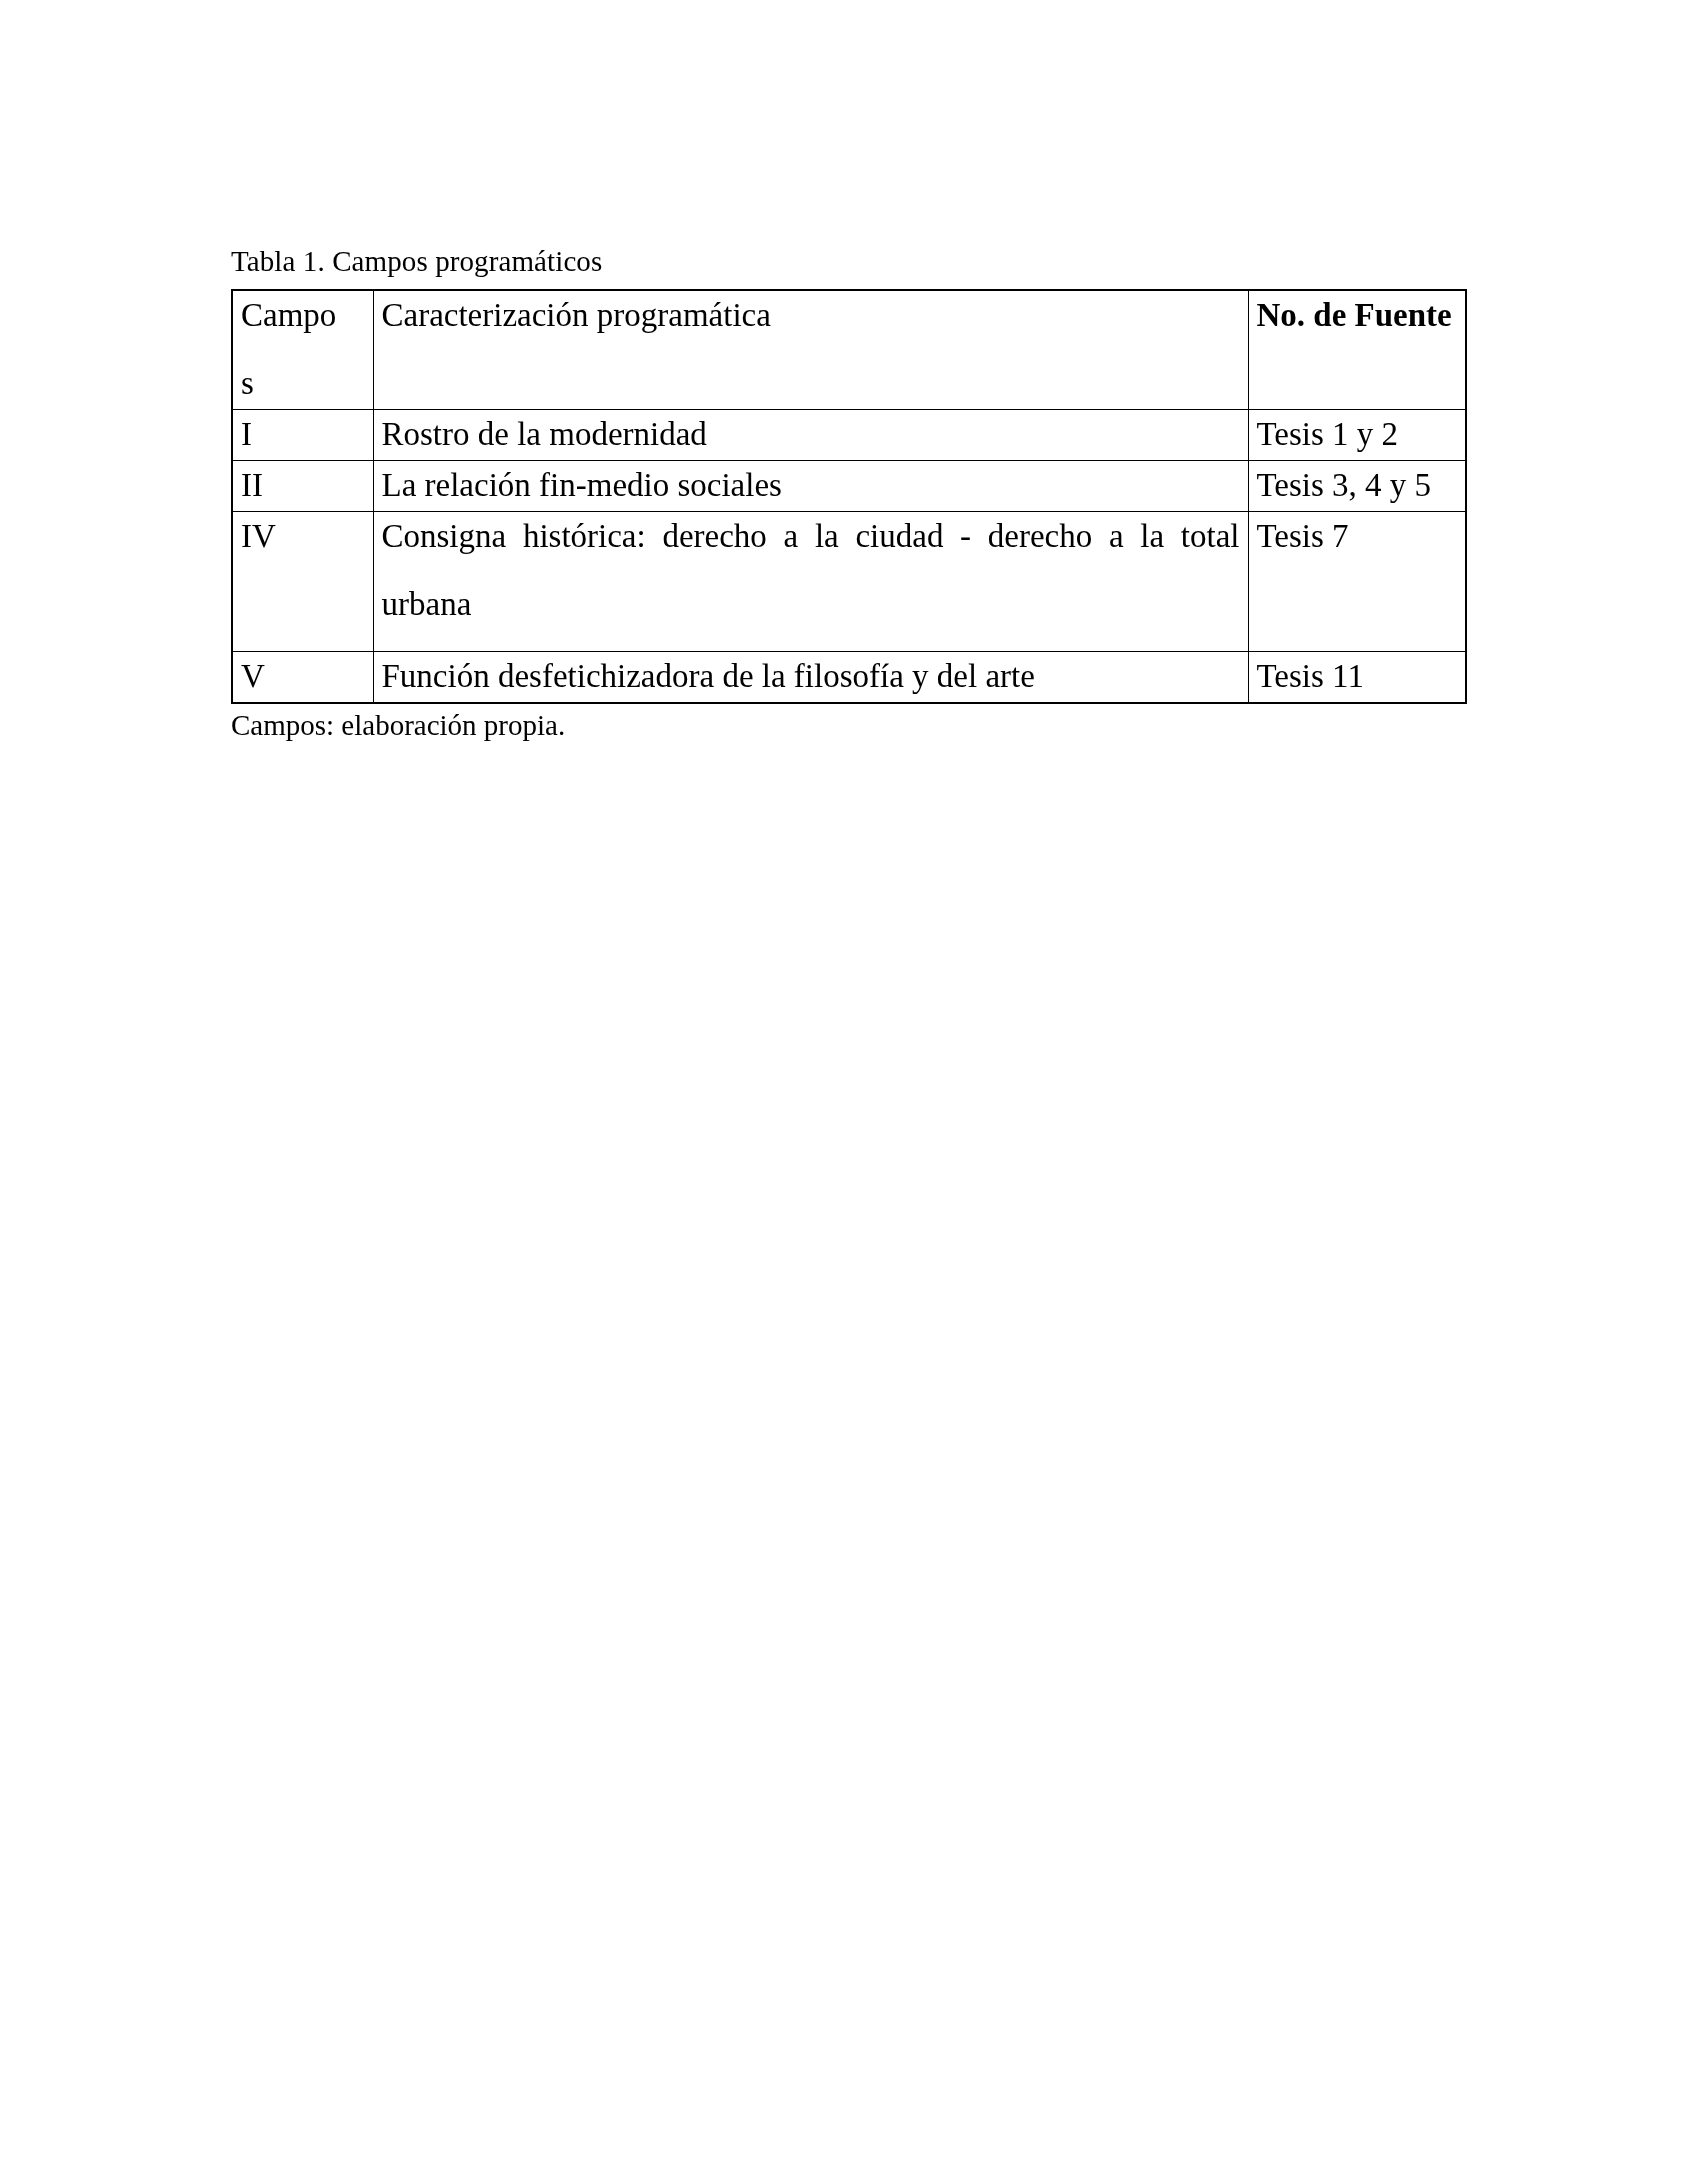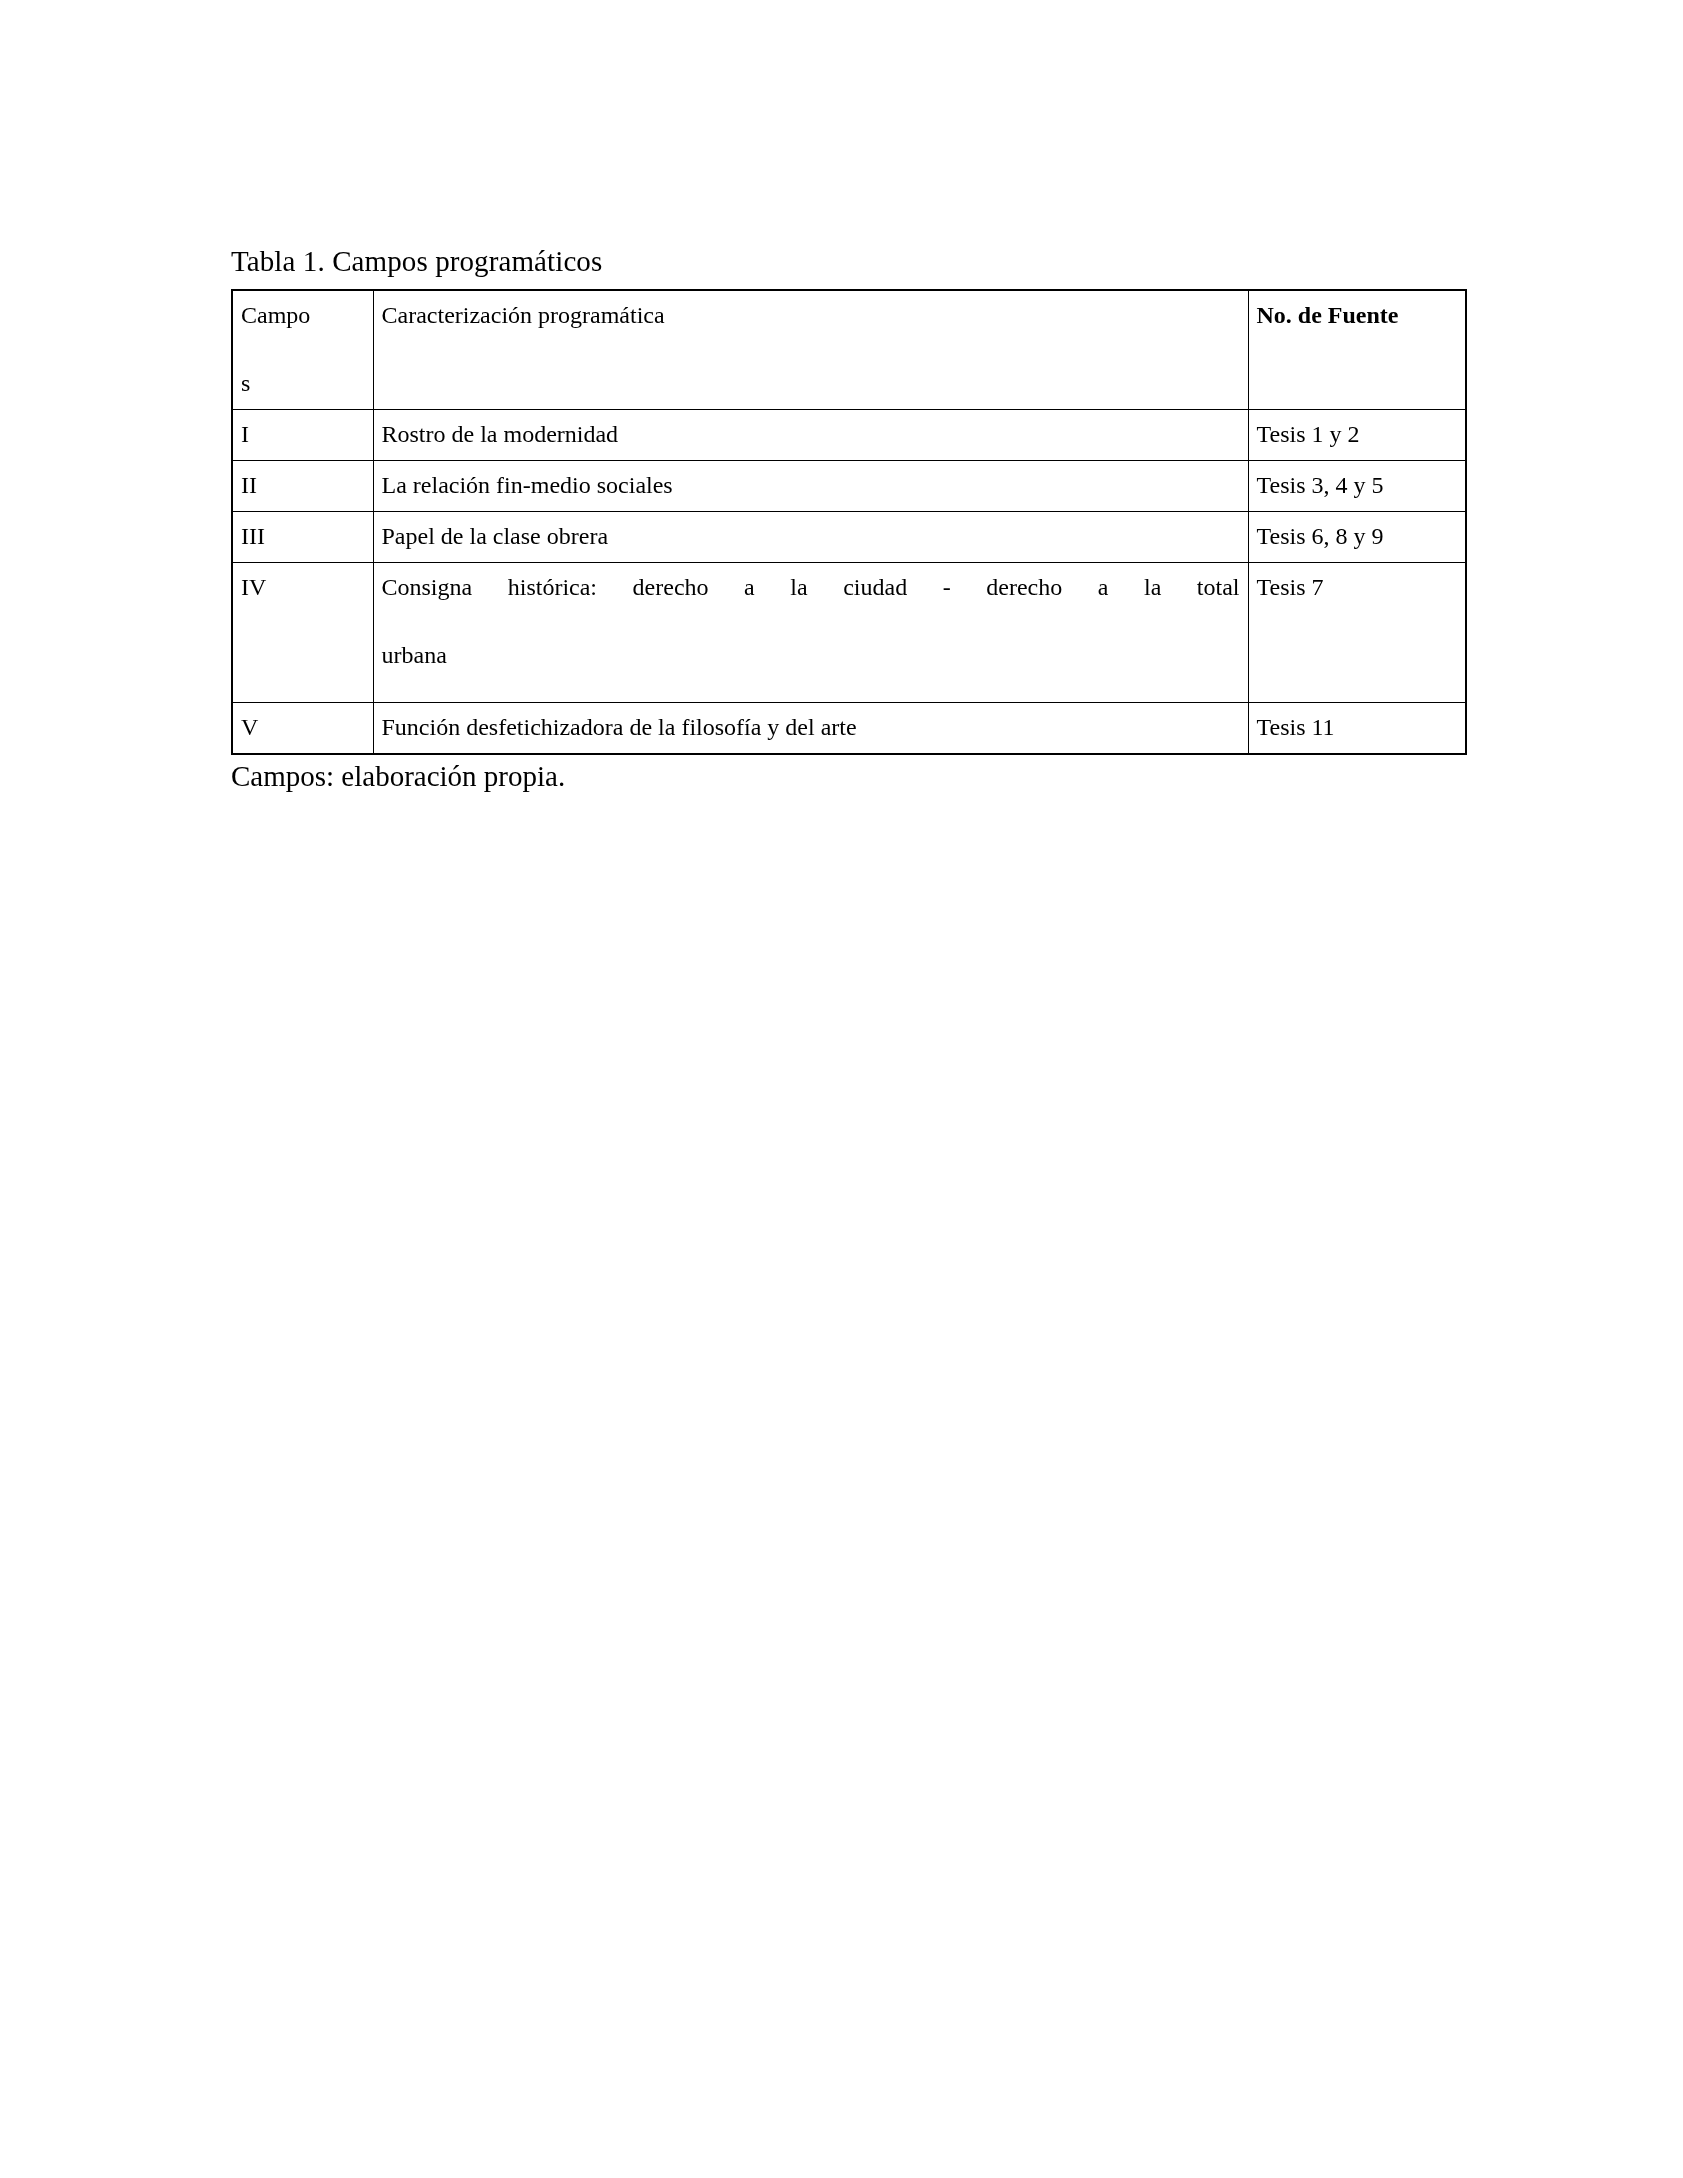--- a/index.html
+++ b/index.html
@@ -44,21 +44,21 @@
     border-collapse: collapse;
     table-layout: fixed;
     width: 1234px;
     border: 2px solid #000000;
   }
 
   table.data-table td {
     border: 1.5px solid #000000;
     vertical-align: top;
     padding: 4px 8px 6px 8px;
-    font-size: 24px;
+    font-size: 33px;
     line-height: 40px;
   }
 
   
   col.col-campo  { width: 141px; }
   col.col-carac  { width: 875px; }
   col.col-tesis  { width: 218px; }
 
   
   tr.header-row td {
@@ -152,31 +152,20 @@
             <span>II</span>
           </td>
           <td>
             <span>La relación fin-medio sociales</span>
           </td>
           <td>
             <span class="nowrap">Tesis 3, 4 y 5</span>
           </td>
         </tr>
 
-        <tr class="body-row">
-          <td>
-            <span>III</span>
-          </td>
-          <td>
-            <span>Papel de la clase obrera</span>
-          </td>
-          <td>
-            <span class="nowrap">Tesis 6, 8 y 9</span>
-          </td>
-        </tr>
 
         <tr class="tall-row">
           <td>
             <span>IV</span>
           </td>
           <td>
             <span class="justified">Consigna histórica: derecho a la ciudad - derecho a la total</span>
             <span class="second-line">urbana</span>
           </td>
           <td>

